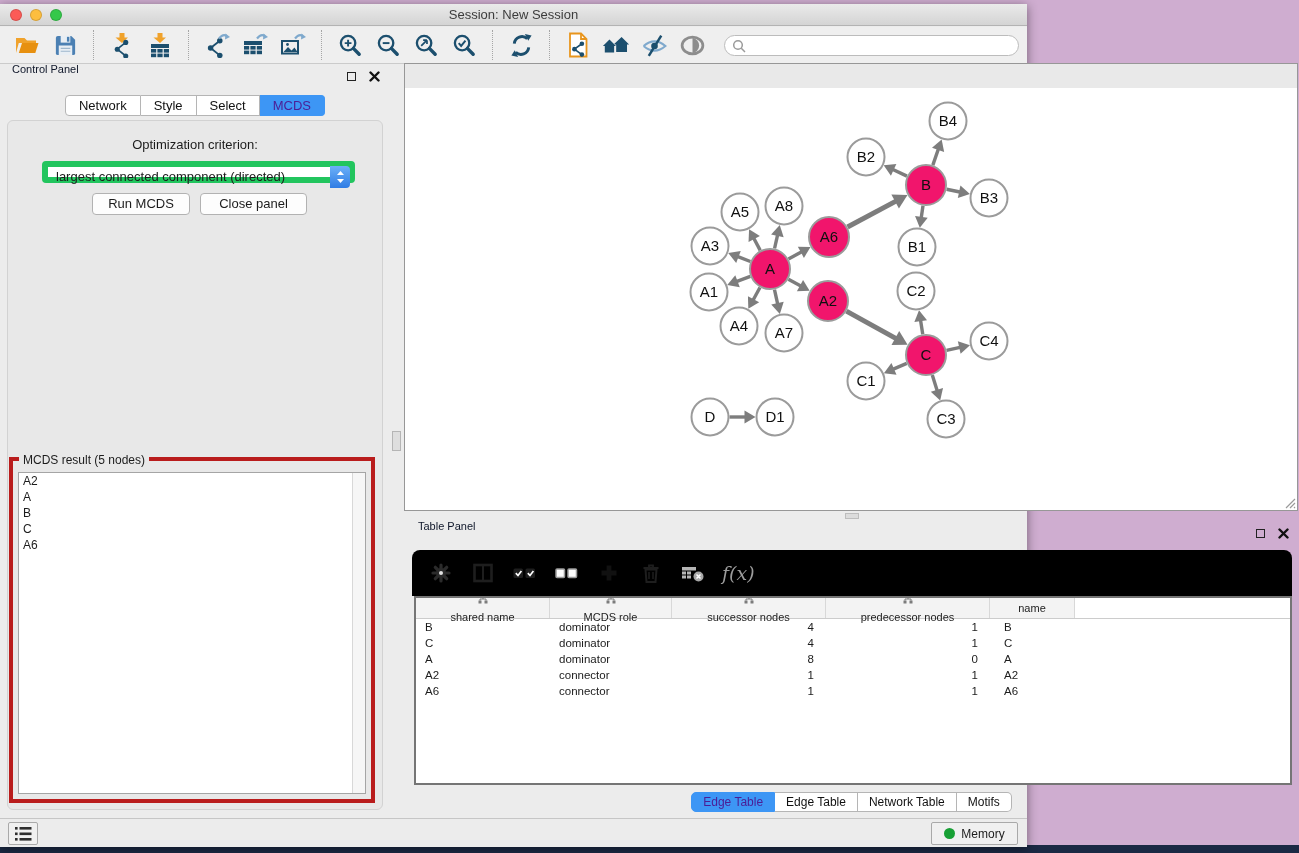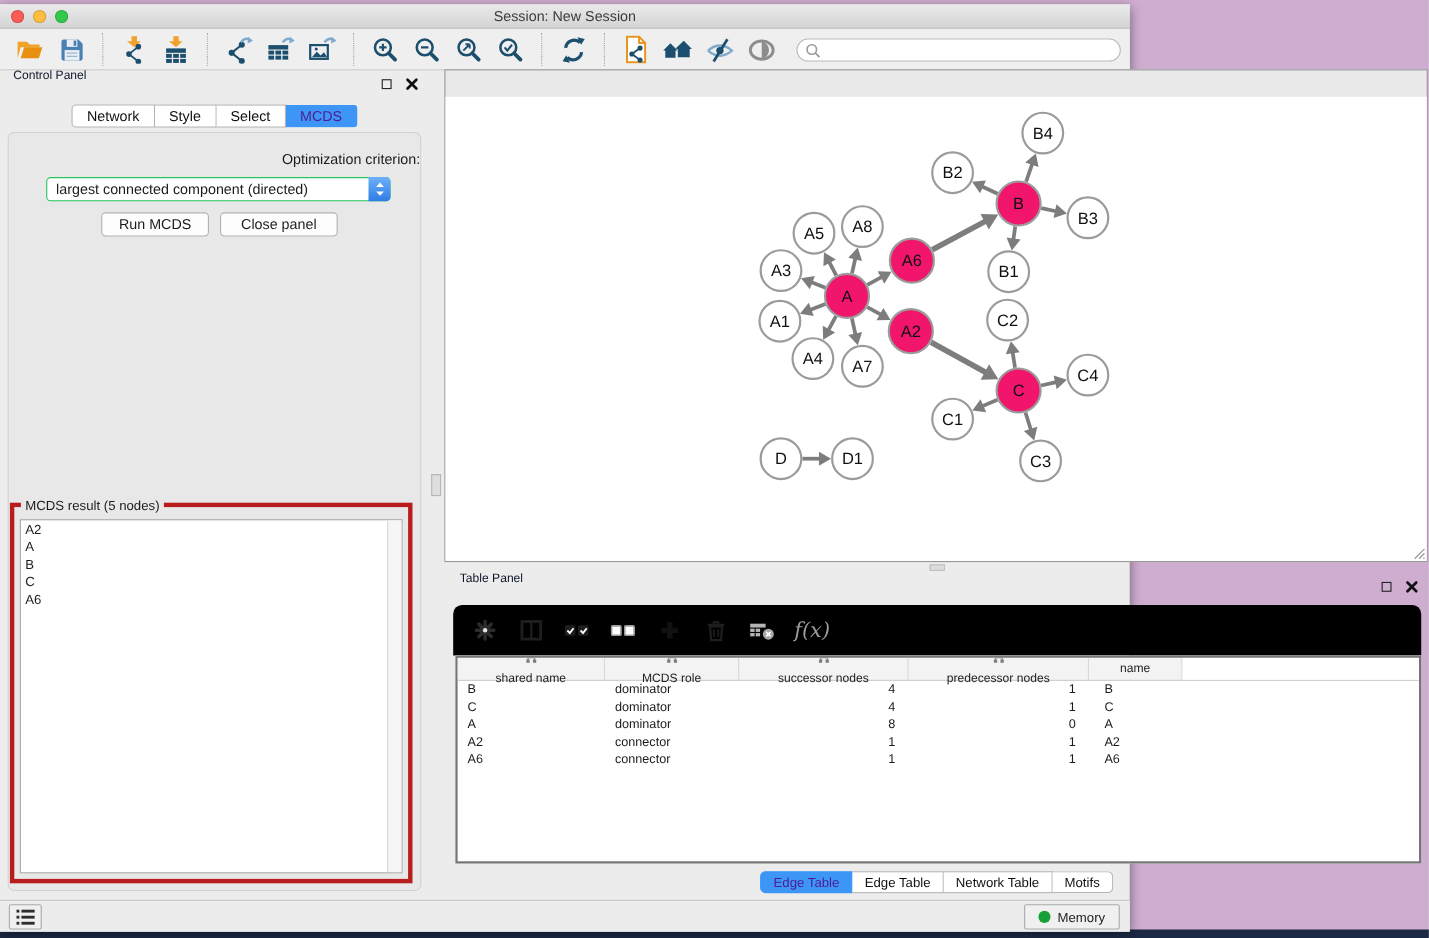--- a/index.html
+++ b/index.html
@@ -36,23 +36,23 @@
   .win-btns { position:absolute; right:10px; top:8px; display:flex; gap:13px; align-items:center; }
   .float-ico { width:9px; height:9px; border:1.6px solid #222; display:inline-block; }
   .cp-tabs { position:absolute; left:0; top:32px; width:100%; display:flex; justify-content:center; }
   .tab { height:21px; line-height:20px; padding:0 13px; background:#fff; border:1px solid #b5b5b5;
          border-left:none; font-size:13px; color:#111; }
   .tab:first-child { border-left:1px solid #b5b5b5; border-radius:4px 0 0 4px; }
   .tab:last-child { border-radius:0 4px 4px 0; }
   .tab.active { background:#3d96f5; border-color:#3d96f5; color:#4c1d95; }
   .cp-body { position:absolute; left:7px; top:57px; width:376px; height:690px;
              background:#e8e8e8; border:1px solid #d2d2d2; border-radius:6px; }
-  .opt-label { position:absolute; left:0; top:16px; width:100%; text-align:right; font-size:13px; }
+  .opt-label { position:absolute; left:0; top:16px; width:100%; text-align:center; font-size:13px; }
   .dropdown { position:absolute; left:34px; top:40px; width:313px; height:22px; background:#fff;
-              border:1px solid #22c55e; border-radius:4px; font-size:13px; line-height:20px;
+              border:6px solid #22c55e; border-radius:4px; font-size:13px; line-height:20px;
               padding-left:8px; }
   .dd-step { position:absolute; right:-1px; top:-1px; width:20px; height:22px; border-radius:0 4px 4px 0;
              background:linear-gradient(#6cb0f8,#2f7ce4); display:flex; align-items:center; justify-content:center; }
   .btn { position:absolute; height:22px; background:#fdfdfd; border:1px solid #b2b2b2; border-radius:4px;
          font-size:13px; text-align:center; line-height:20px; }
   .btn-run { left:84px; top:72px; width:98px; }
   .btn-close { left:192px; top:72px; width:107px; }
   .mcds-fieldset { position:absolute; left:1px; top:336px; width:366px; height:346px;
                    border:4px solid #b91c1c; }
   .mcds-legend { position:absolute; left:6px; top:-8px; background:#e8e8e8; padding:0 4px; font-size:12px; }

